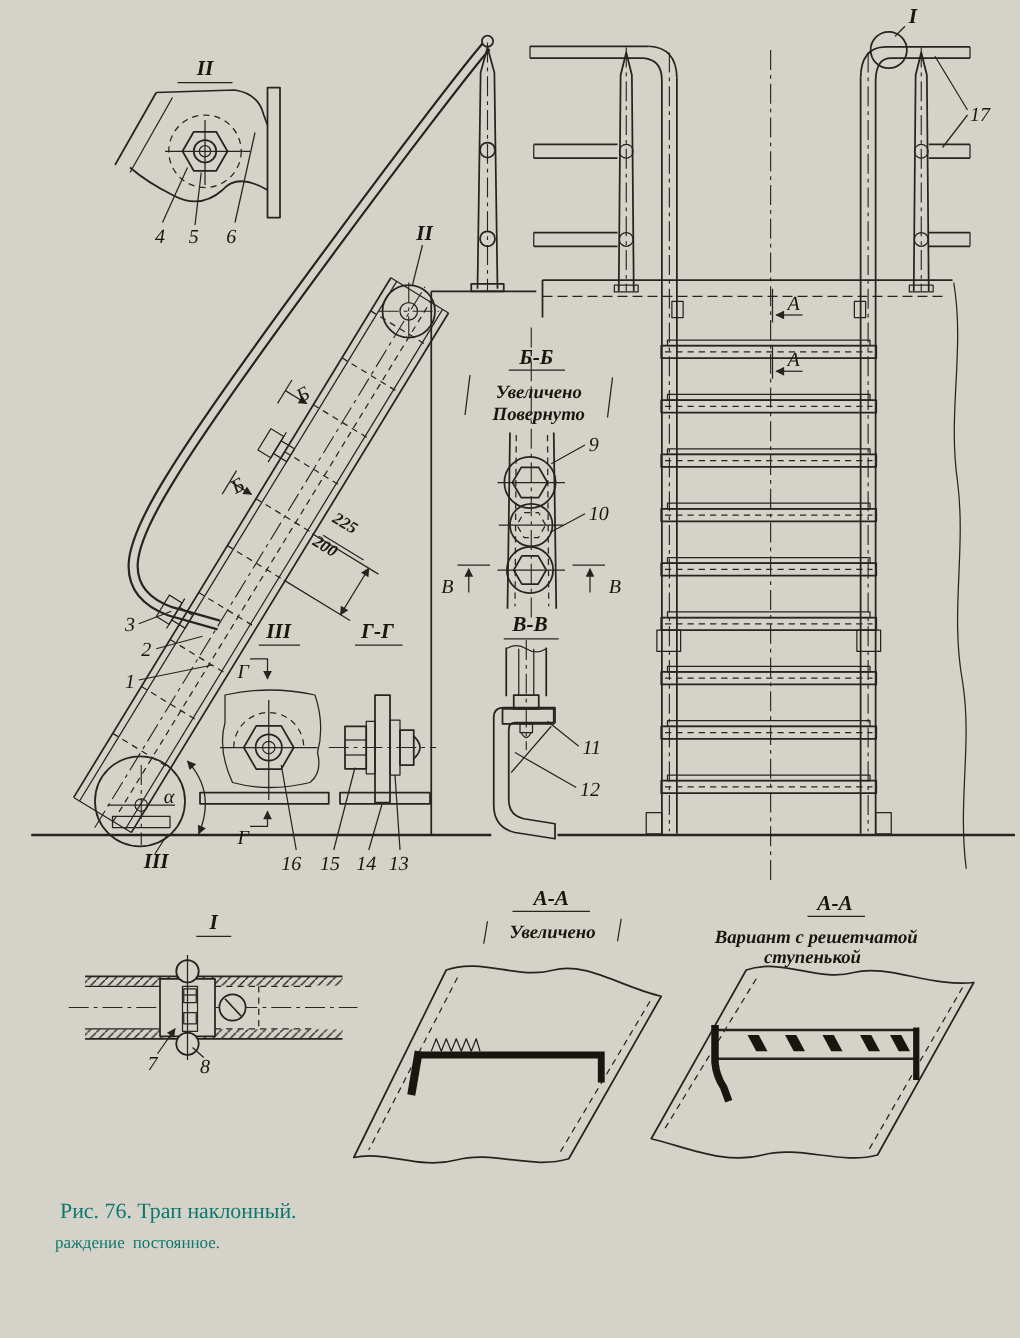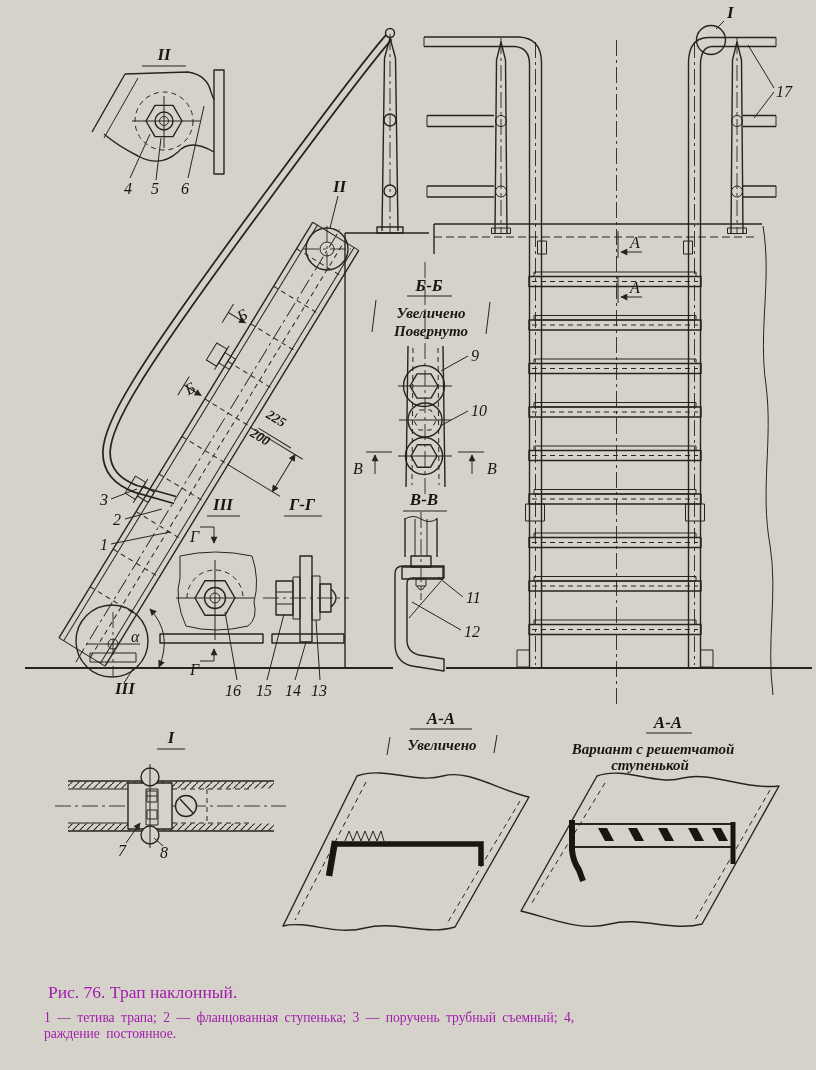--- a/index.html
+++ b/index.html
@@ -13,21 +13,21 @@
   .dash{stroke-dasharray:8 4;}
   .dsh2{stroke-dasharray:5 4;stroke-width:1;}
   .cl{stroke-dasharray:16 4 3 4;stroke-width:0.9;}
   .pf{fill:#d5d3c9;}
   text{fill:#17160f;font-family:"Liberation Serif",serif;}
   .lbl{font-style:italic;font-size:16px;}
   .ttl{font-style:italic;font-size:17px;font-weight:700;}
   .note{font-style:italic;font-size:15px;font-weight:700;}
   .dim{font-style:italic;font-size:13.5px;font-weight:700;}
   .mid{text-anchor:middle;}
-  #caption{position:absolute;left:44px;top:982px;width:742px;color:#a21caf;}
+  #caption{position:absolute;left:44px;top:958px;width:742px;color:#0f766e;}
   #cap-title{font-size:17.5px;margin:0 0 7px 4px;}
   .leg{font-size:13.6px;line-height:16.4px;word-spacing:3px;white-space:nowrap;}
 </style>
 </head>
 <body>
 
 <div id="sheet">
 <svg width="816" height="955" viewBox="0 0 816 955">
   <defs>
     <pattern id="h45" patternUnits="userSpaceOnUse" width="7" height="7">
@@ -472,16 +472,15 @@
       <path d="M628 828 h9 l7 13 h-9 z" fill="#17160f"></path>
       <path d="M658 828 h9 l7 13 h-9 z" fill="#17160f"></path>
       <path d="M688 828 h9 l7 13 h-9 z" fill="#17160f"></path>
       <path d="M712 828 h9 l7 13 h-9 z" fill="#17160f"></path>
     </g>
   </g>
 </svg>
 
 <div id="caption">
   <div id="cap-title">Рис. 76. Трап наклонный.</div>
-  <div class="leg">1 — тетива трапа; 2 — фланцованная ступенька; 3 — поручень трубный съемный; 4,</div>
   <div class="leg">раждение постоянное.</div>
 </div>
 </div>
 
 </body></html>

